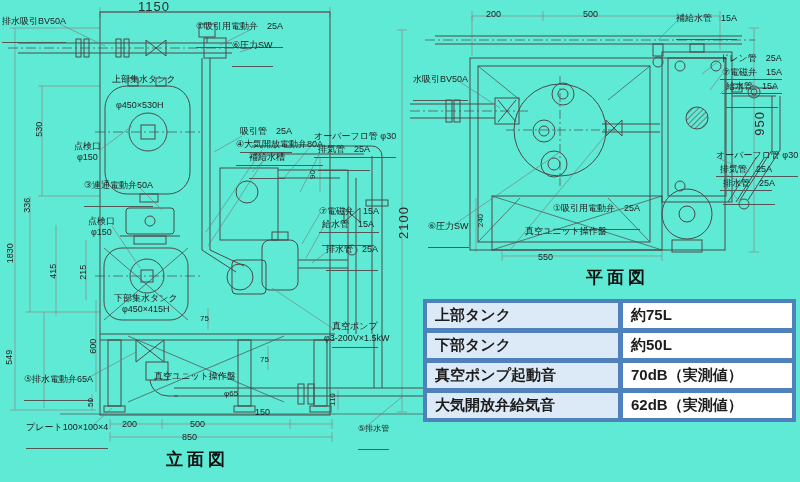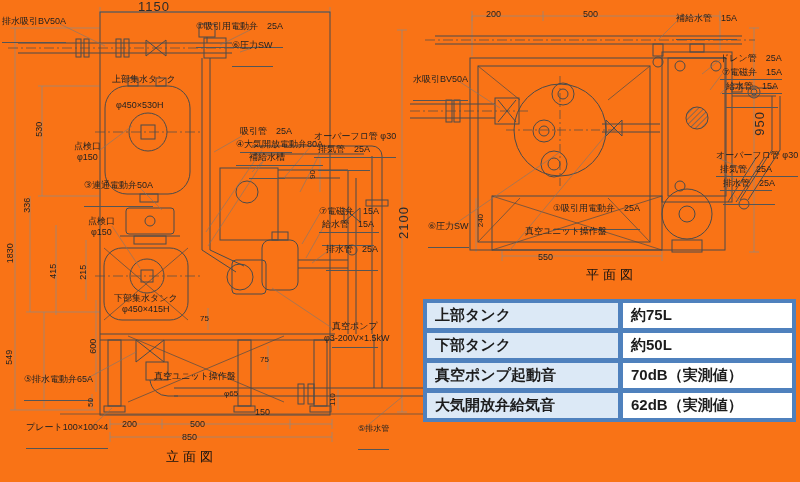--- a/index.html
+++ b/index.html
@@ -1,24 +1,24 @@
 <!DOCTYPE html>
 <html><head>
 <meta charset="utf-8">
 <style>
   html,body{margin:0;padding:0;background:#fff;}
-  #page{position:relative;width:800px;height:482px;background:#f97316;overflow:hidden;
+  #page{position:relative;width:800px;height:482px;background:#5eead4;overflow:hidden;
         font-family:"Liberation Sans","DejaVu Sans",sans-serif;}
   svg{position:absolute;left:0;top:0;}
   .lbl{position:absolute;font-size:9px;line-height:1.15;color:#222;white-space:nowrap;}
   .u{border-bottom:1px solid #555;padding-bottom:16px;}
   .rot{transform:rotate(-90deg);transform-origin:center;}
   .dimL{font-size:13px;letter-spacing:1px;color:#2b2b2b;}
   .sm{font-size:8px;}
-  .title{position:absolute;font-size:13px;font-weight:normal;letter-spacing:4px;color:#111;}
+  .title{position:absolute;font-size:17px;font-weight:bold;letter-spacing:4px;color:#111;}
   table.spec{position:absolute;left:423px;top:299px;width:373px;
              border-collapse:separate;border-spacing:3px;background:#4f81bd;
              font-size:15px;color:#1c1c1c;}
   table.spec td{border:1px solid #4f81bd;padding:2px 8px;height:21px;background:#fff;font-weight:600;}
   table.spec td.k{background:#dce9f6;width:175px;}
 </style>
 </head>
 <body>
 
 <div id="page">

